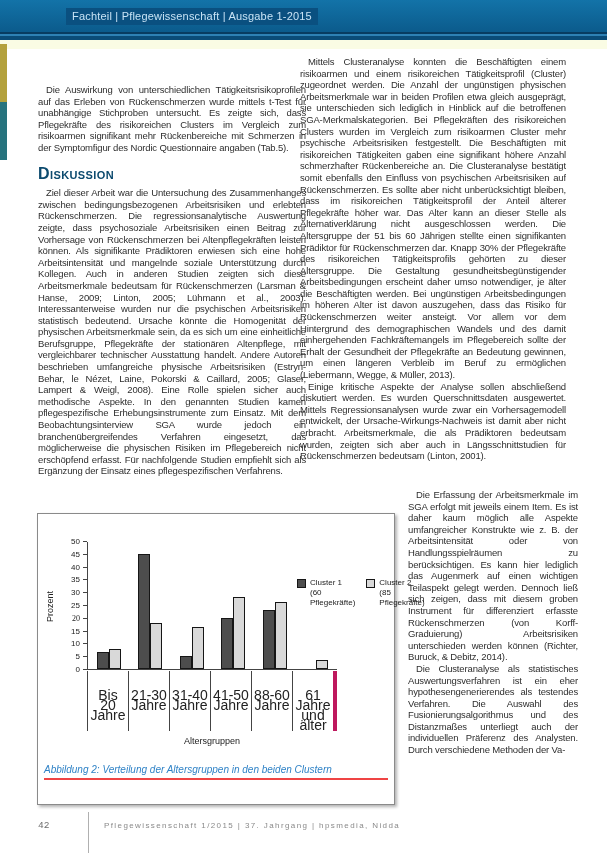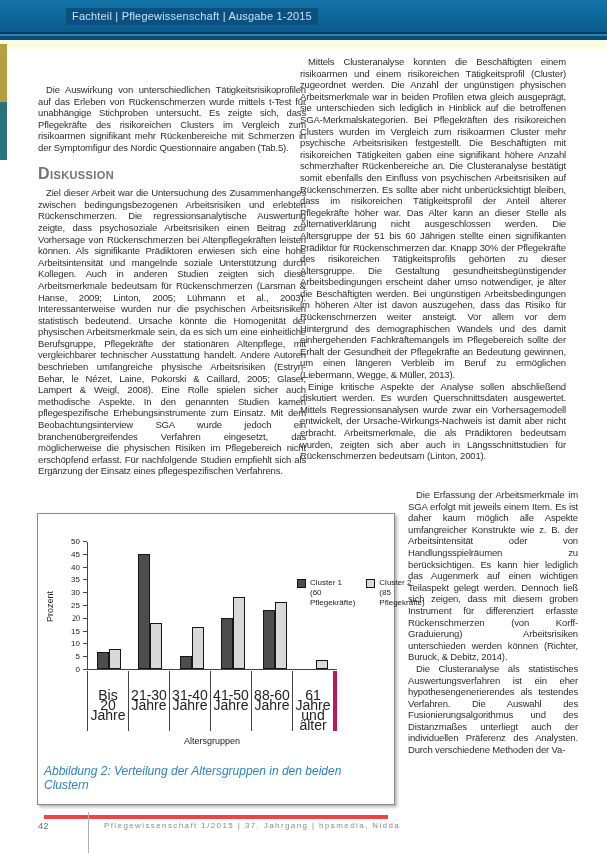--- a/index.html
+++ b/index.html
@@ -21,21 +21,21 @@
 
   
   .col { position:absolute; overflow:hidden; font-size:9.5px; line-height:11.6px;
          color:#2e2e2e; text-align:justify; letter-spacing:-0.15px; }
   .col p { text-indent:8px; hyphens:auto; -webkit-hyphens:auto; }
   #left-col   { left:38px;  top:56px;  width:268px; height:456px;margin-top:28px; }
   #right-wide { left:300px; top:56px;  width:266px; height:432px; }
   #right-narrow { left:408px; top:489px; width:170px; height:318px; }
   #right-wide p + p, #right-narrow p + p { margin-top:0; }
   .section-heading { font-variant:small-caps; font-size:16px; font-weight:600;
-                     color:#737373; letter-spacing:0.4px; margin:14px 0 8px 0;
+                     color:#0c4a6e; letter-spacing:0.4px; margin:14px 0 8px 0;
                      text-align:left; text-indent:0; }
 
   
   #figure-box { position:absolute; left:37px; top:513px; width:358px; height:292px;
                 background:#fff; border:1px solid #8a8a8a;
                 box-shadow:2px 2px 3px rgba(0,0,0,0.30); }
   .ylabel { position:absolute; left:6px; top:28px; height:128px; width:12px;
             writing-mode:vertical-rl; transform:rotate(180deg);
             font-size:9px; color:#222; display:flex; align-items:center; justify-content:center; }
   .yaxis { position:absolute; left:22px; top:28px; width:27px; height:128px; }
@@ -51,25 +51,25 @@
   .xcell { flex:1 1 0; border-left:1px solid #444; font-size:14px; line-height:10px;
            color:#222; text-align:center; padding:19px 2px 0 2px; }
   .xcell:last-child { border-right:4px solid #be185d; }
   .xlabel { position:absolute; left:49px; top:222px; width:250px; text-align:center;
             font-size:9px; color:#222; }
   .legend { position:absolute; left:259px; top:64px; width:96px;
             display:flex; flex-direction:row; gap:11px; }
   .legend-item { display:flex; gap:4px; font-size:8px; line-height:10px; color:#222; }
   .legend-marker { flex:0 0 9px; width:9px; height:9px; border:1px solid #161616; margin-top:1px; }
   .figure-caption { position:absolute; left:6px; right:6px; top:250px;
-                    font-size:12px; font-style:italic; color:#2f82c6;
-                    padding-bottom:23px; border-bottom:4px solid #ef4444; }
+                    font-size:10px; font-style:italic; color:#2f82c6;
+                    padding-bottom:3px; border-bottom:2px solid #ef4444; }
 
   
-  .footer-page-num { position:absolute; left:38px; top:820px; font-size:9.5px; color:#6d6d6d; }
+  .footer-page-num { position:absolute; left:38px; top:820px; font-size:9.5px; color:#6d6d6d;font-family:Liberation Mono, monospace; }
   .footer-divider  { position:absolute; left:88px; top:812px; width:1px; height:41px; background:#b0b0b0; }
   .footer-text     { position:absolute; left:104px; top:821px; font-size:8px;
                      letter-spacing:1.4px; color:#8a8a8a; }
 </style>
 </head>
 <body>
 
 <div id="page">
 
   <div class="header-bar"></div>

